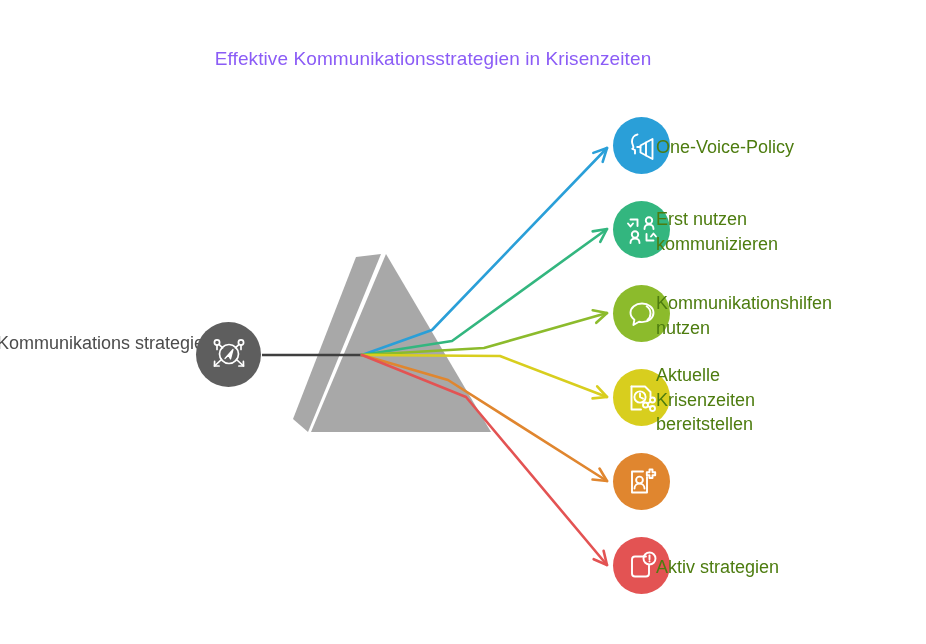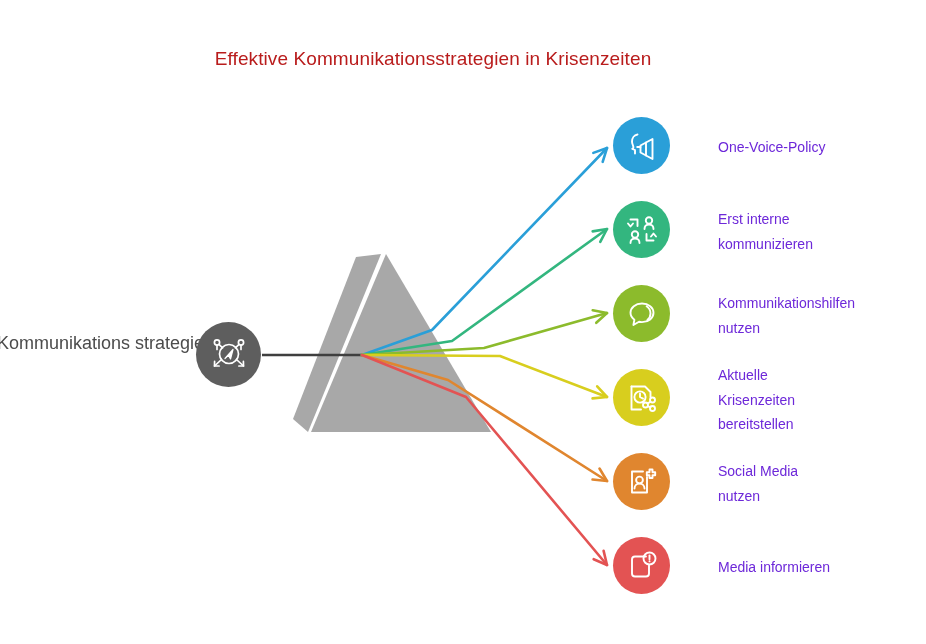--- a/index.html
+++ b/index.html
@@ -18,21 +18,21 @@
     background: #ffffff;
     overflow: hidden;
   }
   #diagram-title {
     position: absolute;
     left: 0;
     top: 48px;
     width: 866px;
     text-align: center;
     font-size: 19px;
-    color: #b91c1c;
+    color: #8b5cf6;
     letter-spacing: 0.1px;
     font-weight: 400;
     white-space: nowrap;
   }
   #svg-layer {
     position: absolute;
     left: 0;
     top: 0;
     width: 926px;
     height: 644px;
@@ -53,24 +53,24 @@
     width: 57px;
     height: 57px;
     border-radius: 50%;
     display: flex;
     align-items: center;
     justify-content: center;
   }
   .node svg { display: block; }
   .branch-label {
     position: absolute;
-    left: 718px;
-    font-size: 14px;
+    left: 656px;
+    font-size: 18px;
     line-height: 24.5px;
-    color: #6d28d9;
+    color: #4d7c0f;
     font-weight: 400;
     white-space: pre-line;
   }
   #center-node {
     position: absolute;
     left: 196px;
     top: 322px;
     width: 65px;
     height: 65px;
     border-radius: 50%;
@@ -153,21 +153,21 @@
         <path d="M4,11.5 L6.5,14.5 L9,11.5"></path>
         <circle cx="25" cy="8.5" r="3.2"></circle>
         <path d="M20.5,17 C20.5,14 22.5,12.6 25,12.6 C27.5,12.6 29.5,14 29.5,17"></path>
         <circle cx="11" cy="22.5" r="3.2"></circle>
         <path d="M6.5,31 C6.5,28 8.5,26.6 11,26.6 C13.5,26.6 15.5,28 15.5,31"></path>
         <path d="M29.5,28.5 L22.5,28.5 L22.5,22"></path>
         <path d="M32,24.5 L29.5,21.5 L27,24.5"></path>
       </g>
     </svg>
   </div>
-  <div class="branch-label" style="top:207px;">Erst interne
+  <div class="branch-label" style="top:207px;">Erst nutzen
 kommunizieren</div>
 
   <div class="node" style="left:613px; top:285px; background:#8cbb2c;">
     <svg width="36" height="36" viewBox="0 0 36 36">
       <g fill="none" stroke="#ffffff" stroke-width="1.9" stroke-linecap="round" stroke-linejoin="round">
         <path d="M18,7.5 C11.5,7.5 6.5,11.6 6.5,16.8 C6.5,19.6 8,22 10.4,23.7 L9.4,29 L15,25.8 C16,26 17,26.1 18,26.1 C24.5,26.1 29.5,22 29.5,16.8 C29.5,11.6 24.5,7.5 18,7.5 Z"></path>
         <path d="M22.6,10.2 C25,11.9 26.5,14.5 26.5,17.4 C26.5,20 25.3,22.3 23.4,24"></path>
       </g>
     </svg>
   </div>
@@ -196,28 +196,26 @@
   <div class="node" style="left:613px; top:453px; background:#e0862f;">
     <svg width="36" height="36" viewBox="0 0 36 36">
       <g fill="none" stroke="#ffffff" stroke-width="1.9" stroke-linecap="round" stroke-linejoin="round">
         <path d="M23,13 L23,28.5 L8,28.5 L8,7.5 L19,7.5"></path>
         <circle cx="15.5" cy="16" r="3.4"></circle>
         <path d="M10.5,24.5 C10.5,21.3 12.8,19.6 15.5,19.6 C18.2,19.6 20.5,21.3 20.5,24.5"></path>
         <path d="M25.5,5.5 L28.5,5.5 L28.5,8.2 L31.2,8.2 L31.2,11.2 L28.5,11.2 L28.5,14 L25.5,14 L25.5,11.2 L22.8,11.2 L22.8,8.2 L25.5,8.2 Z"></path>
       </g>
     </svg>
   </div>
-  <div class="branch-label" style="top:459px;">Social Media
-nutzen</div>
 
   <div class="node" style="left:613px; top:537px; background:#e35353;">
     <svg width="36" height="36" viewBox="0 0 36 36">
       <g fill="none" stroke="#ffffff" stroke-width="1.9" stroke-linecap="round" stroke-linejoin="round">
         <path d="M22,8.5 L11,8.5 C9.3,8.5 8,9.8 8,11.5 L8,25.5 C8,27.2 9.3,28.5 11,28.5 L22,28.5 C23.7,28.5 25,27.2 25,25.5 L25,17.5"></path>
         <circle cx="25.5" cy="10.5" r="6"></circle>
         <path d="M25.5,7.4 L25.5,11.2"></path>
         <path d="M25.5,13.3 L25.5,13.4"></path>
       </g>
     </svg>
   </div>
-  <div class="branch-label" style="top:555px;">Media informieren</div>
+  <div class="branch-label" style="top:555px;">Aktiv strategien</div>
 
 </div>
 
 </body></html>

